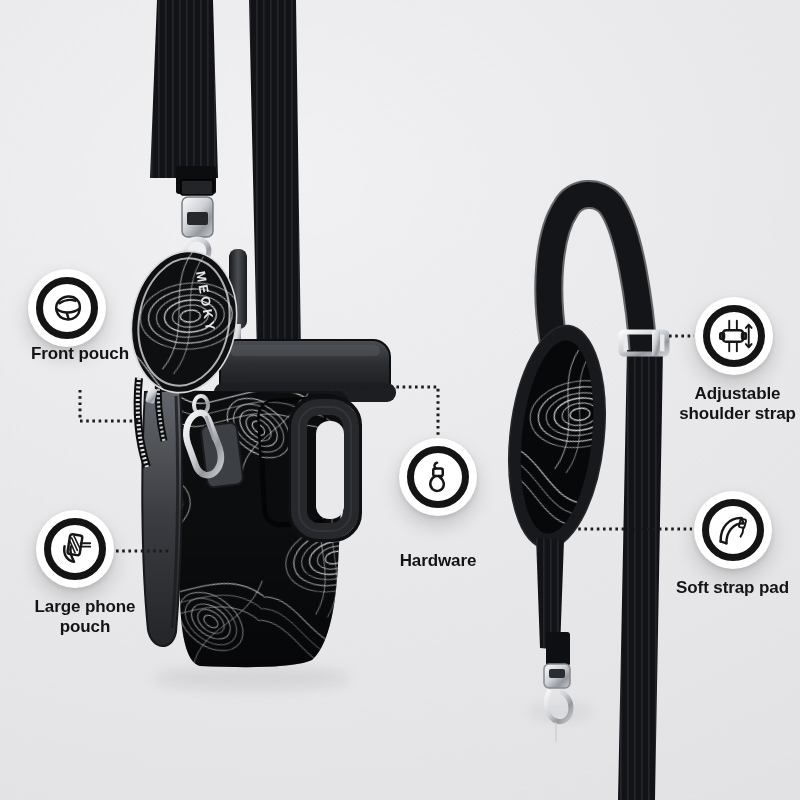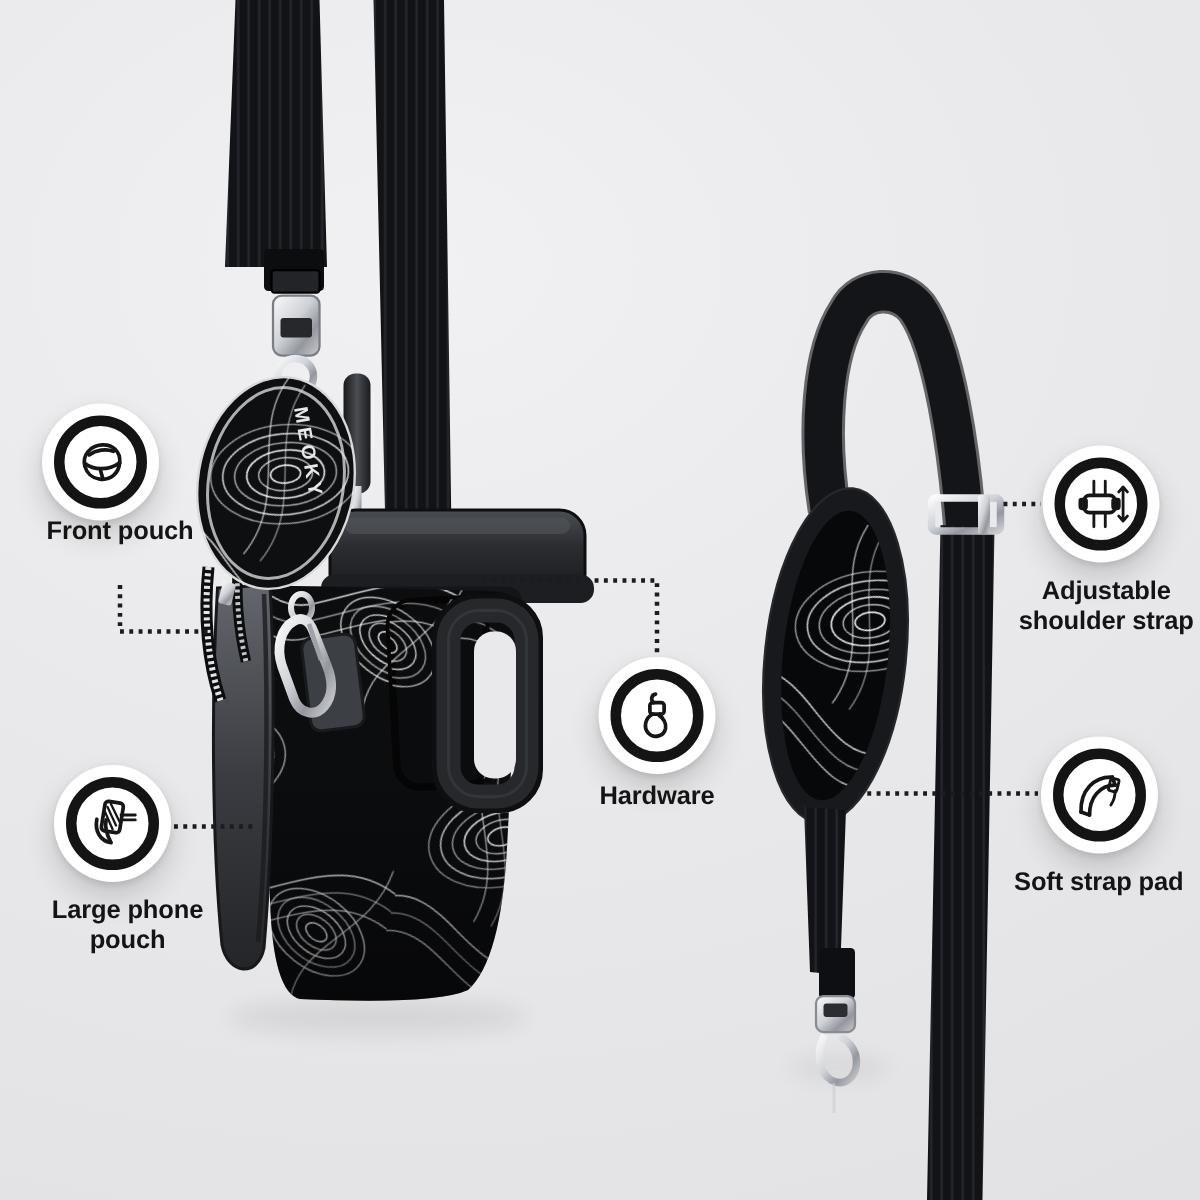--- a/index.html
+++ b/index.html
@@ -233,21 +233,21 @@
     <div class="badge" style="left:399px;top:438px;">
       <div class="ring">
         <svg viewBox="0 0 40 40" class="ic">
           <path d="M19,5 C16,5.5 15.5,9 17.5,11"></path>
           <rect x="15" y="11" width="10" height="8" rx="2"></rect>
           <path d="M17,19 C12,21.5 10,28 14,32.5 C18,36.5 25,34.5 26,29 C26.5,25.5 24.5,22 21.5,20"></path>
           <path d="M22,19 L23.5,21.5"></path>
         </svg>
       </div>
     </div>
-    <div class="clabel" style="left:368px;top:521px;width:140px;">Hardware</div>
+    <div class="clabel" style="left:368px;top:551px;width:140px;">Hardware</div>
   </div>
 
   <div class="callout">
     <div class="badge" style="left:695px;top:297px;">
       <div class="ring">
         <svg viewBox="0 0 40 40" class="ic">
           <path d="M15,4 L15,36 M23,4 L23,36" stroke-width="2"></path>
           <rect x="8" y="14" width="22" height="12" rx="4" fill="#fff"></rect>
           <rect x="5.5" y="17" width="4" height="6" rx="1"></rect>
           <rect x="28.5" y="17" width="4" height="6" rx="1"></rect>

